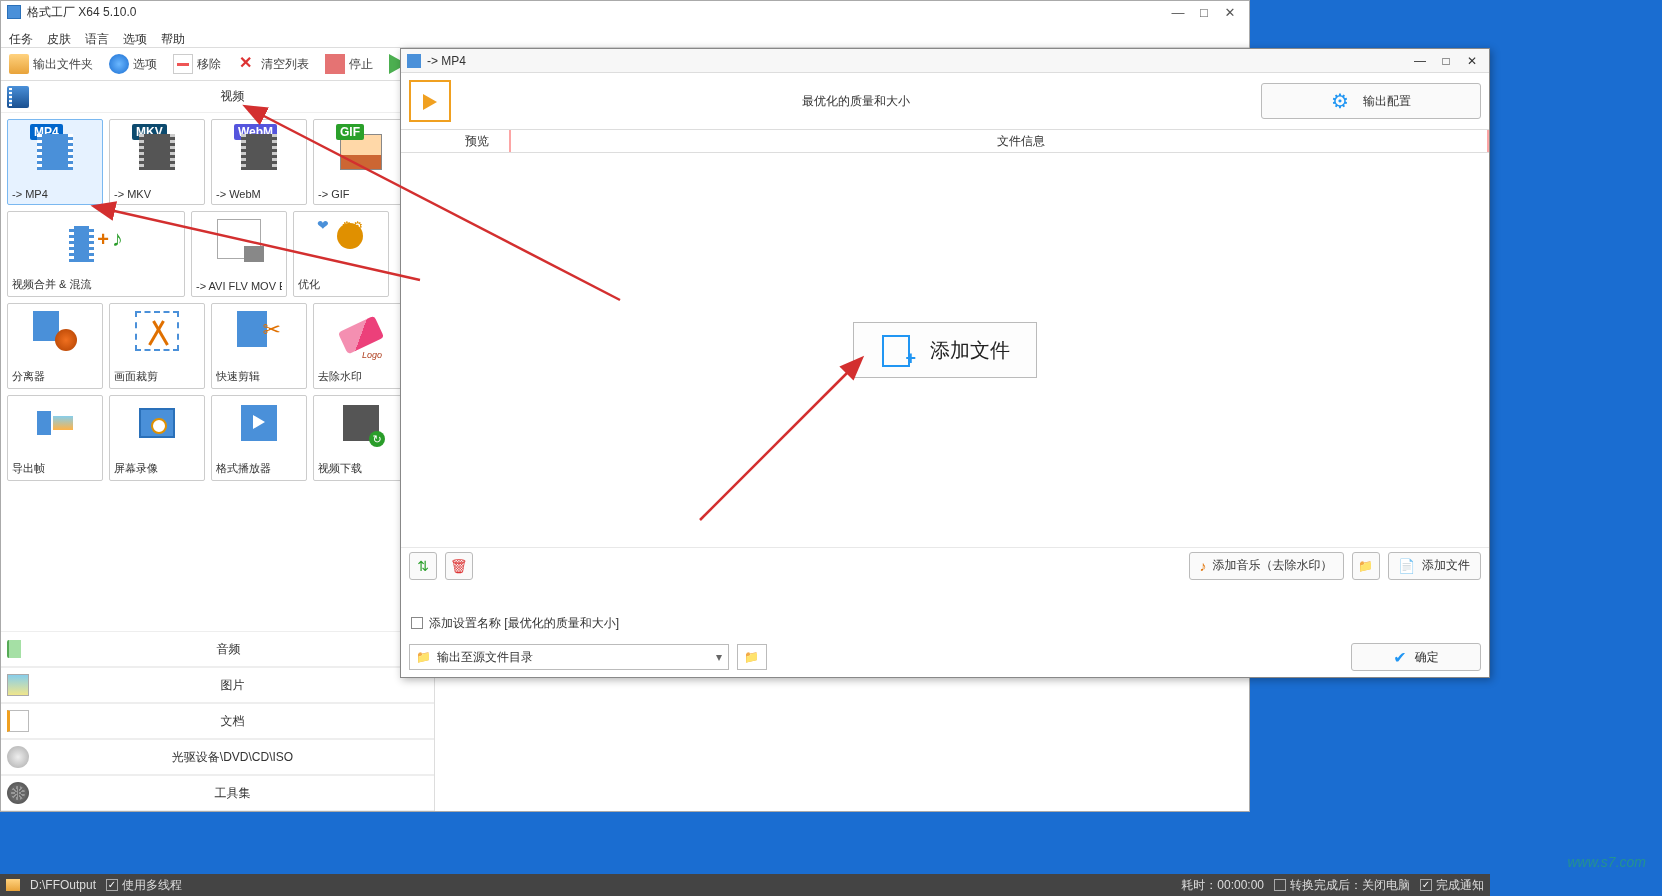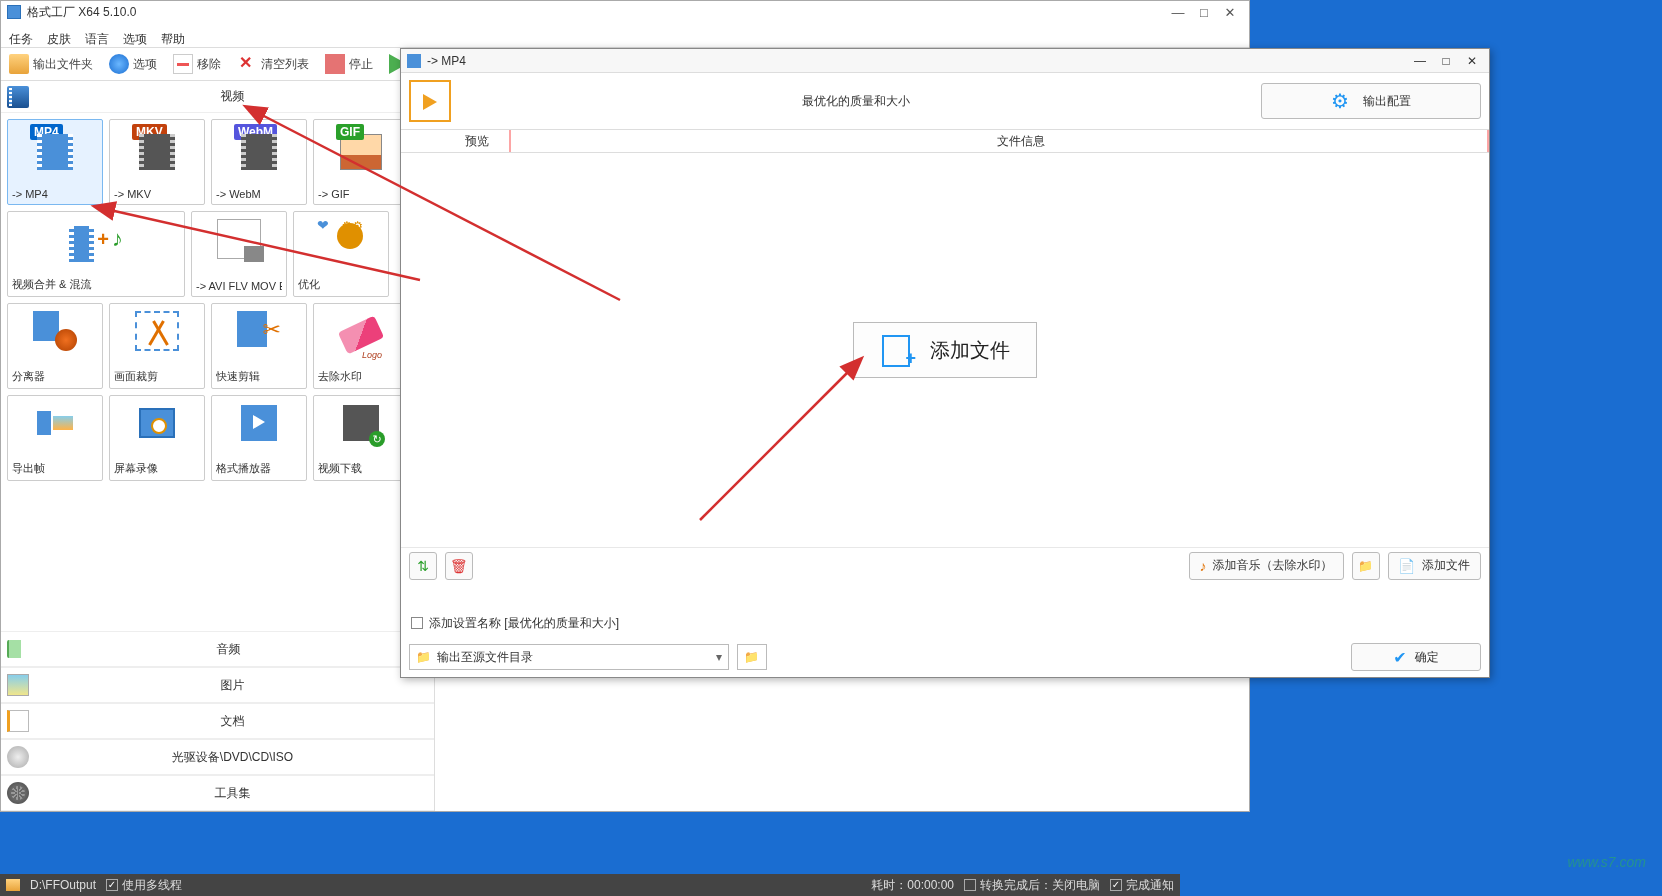--- a/index.html
+++ b/index.html
@@ -42,21 +42,21 @@
 .cat-header .lbl { flex:1; text-align:center; font-size:12px; }
 
 .grid-area { flex:1; padding: 6px; display:flex; flex-wrap:wrap; gap:6px; align-content:flex-start; overflow-y:auto; }
 .tile { width: 96px; height: 86px; border:1px solid #ccc; border-radius:2px; display:flex; flex-direction:column; align-items:center; justify-content:space-between; padding:4px; cursor:pointer; background:#fff; }
 .tile.sel { background:#e6f2ff; border-color:#7ab8f0; }
 .tile.wide { width: 178px; }
 .tile .ticon { width:54px; height:46px; display:flex; align-items:center; justify-content:center; position:relative; }
 .tile .tlabel { font-size: 11px; text-align:left; width:100%; white-space:nowrap; overflow:hidden; color:#333; }
 
 .fmt-badge { position:absolute; top:0; left:2px; padding:1px 4px; font-size:12px; font-weight:bold; color:#fff; border-radius:2px; }
-.fmt-mp4 { background:#0066cc; } .fmt-mkv { background:#c2410c; } .fmt-gif { background:#2aa02a; } .fmt-webm { background:#5555dd; }
+.fmt-mp4 { background:#0066cc; } .fmt-mkv { background:#0c4a6e; } .fmt-gif { background:#2aa02a; } .fmt-webm { background:#5555dd; }
 .film-ic { width:36px; height:36px; background:#4a90d9; position:relative; margin-top:10px; }
 .film-ic::before,.film-ic::after { content:""; position:absolute; top:0; bottom:0; width:5px; background:repeating-linear-gradient(#fff,#fff 3px,#4a90d9 3px,#4a90d9 6px); }
 .film-ic::before { left:0; } .film-ic::after { right:0; }
 .film-ic.dark { background:#555; } .film-ic.dark::before,.film-ic.dark::after { background:repeating-linear-gradient(#ccc,#ccc 3px,#555 3px,#555 6px); }
 .gif-img { width:42px; height:36px; background:linear-gradient(#ffd8a8 60%, #cc6633 60%); margin-top:10px; border:1px solid #888; }
 .merge-ic { display:flex; align-items:center; gap:3px; }
 .plus-ic { color:#e07000; font-size:20px; font-weight:bold; }
 .note-ic { color:#2a9d2a; font-size:22px; }
 .avi-ic { width:44px; height:40px; background:#fff; border:1px solid #aaa; position:relative; }
 .avi-ic::after { content:""; position:absolute; right:-4px; bottom:-4px; width:20px; height:16px; background:#888; }
@@ -133,21 +133,21 @@
 .dlg-row4 { height:40px; display:flex; align-items:center; padding:0 8px; gap:8px; }
 .out-select { flex:0 0 320px; height:26px; border:1px solid #bbb; display:flex; align-items:center; padding:0 6px; gap:6px; font-size:12px; position:relative; }
 .out-select .fld { color:#e09000; }
 .out-select .chev { position:absolute; right:6px; color:#666; }
 .folder-btn { width:30px; height:26px; border:1px solid #bbb; display:flex; align-items:center; justify-content:center; color:#e09000; cursor:pointer; }
 .dlg-row4 .spacer { flex:1; }
 .ok-btn { border:1px solid #bbb; border-radius:3px; height:28px; width:130px; display:flex; align-items:center; justify-content:center; gap:8px; cursor:pointer; background:#fafafa; }
 .ok-btn .chk { color:#2196f3; font-size:16px; }
 
 
-.statusbar { position:absolute; left:0; bottom:0; width:1180px; height:22px; background:#444; color:#ddd; display:flex; align-items:center; font-size:12px; padding:0 6px; gap:10px;justify-content:flex-end; }
+.statusbar { position:absolute; left:0; bottom:0; width:1490px; height:22px; background:#444; color:#ddd; display:flex; align-items:center; font-size:12px; padding:0 6px; gap:10px;justify-content:flex-end; }
 .statusbar .sb-ic { width:14px; height:12px; background:linear-gradient(#ffd27f,#e8a33a); }
 .statusbar .spacer { flex:1; }
 .cb-dark { width:12px; height:12px; border:1px solid #aaa; display:inline-block; vertical-align:middle; margin-right:4px; }
 .cb-dark.checked::after { content:"✓"; color:#fff; font-size:10px; display:block; line-height:10px; text-align:center; }
 
 
 .arrow { position:absolute; pointer-events:none; }
 
 .watermark { position:absolute; right:16px; bottom:26px; color:rgba(46,184,82,.5); font-size:14px; font-style:italic; pointer-events:none; }
 </style>

